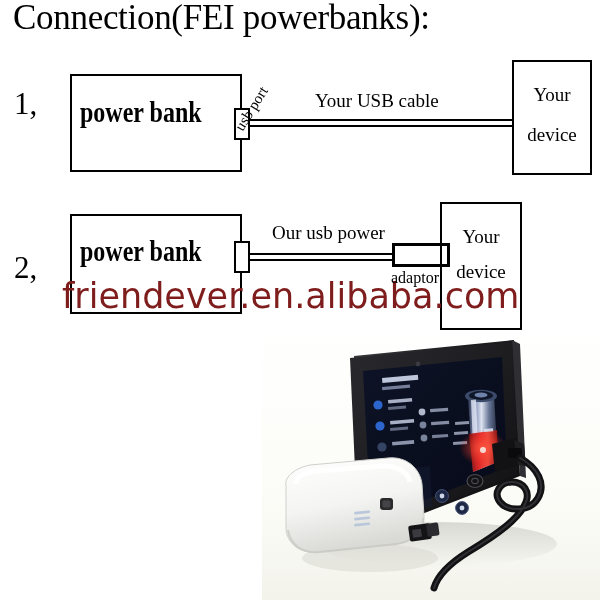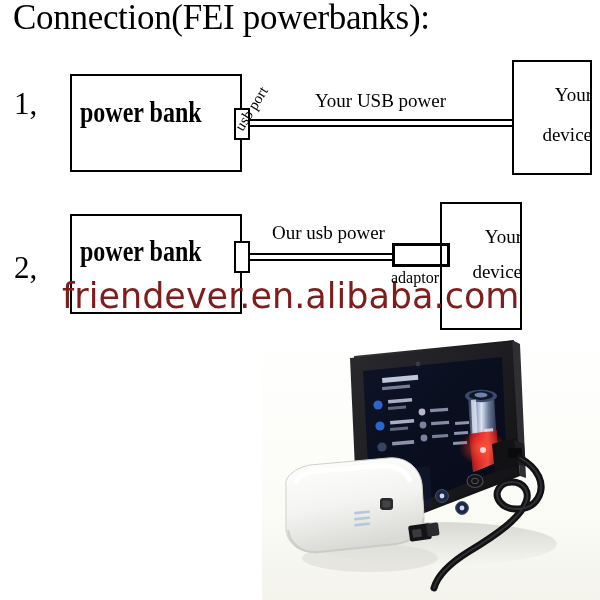--- a/index.html
+++ b/index.html
@@ -58,21 +58,21 @@
     font-family: "Liberation Serif", "DejaVu Serif", serif;
     font-weight: bold;
     font-size: 30px;
     transform: scaleX(0.80);
     transform-origin: left center;
     letter-spacing: 0px;
   }
 
   .device-label {
     position: absolute;
-    text-align: right;
+    text-align: center;
     white-space: nowrap;
     font-size: 19px;
     font-family: "Liberation Serif", "DejaVu Serif", serif;
   }
 
   
   .usb-conn {
     position: absolute;
     border: 2px solid #000;
     background: #ffffff;
@@ -158,21 +158,21 @@
 
   <div class="box" style="left:70px; top:74px; width:172px; height:98px;"></div>
   <div class="pb-label" style="left:80px; top:95px;">power bank</div>
 
   <div class="usb-conn" style="left:234px; top:108px; width:16px; height:32px;"></div>
 
   <div class="usb-port-label" style="left:246px; top:117px;">usb port</div>
 
   <div class="cable" style="left:250px; top:119px; width:264px;"></div>
 
-  <div class="cable-label" style="left:315px; top:90px;">Your USB power</div>
+  <div class="cable-label" style="left:315px; top:90px;">Your USB cable</div>
 
   <div class="box" style="left:512px; top:60px; width:80px; height:115px;"></div>
   <div class="device-label" style="left:512px; top:84px; width:80px;">Your</div>
   <div class="device-label" style="left:512px; top:124px; width:80px;">device</div>
 
   <div class="step-num step-num-2">2,</div>
 
   <div class="box" style="left:70px; top:214px; width:172px; height:100px;"></div>
   <div class="pb-label" style="left:80px; top:234px;">power bank</div>
 

